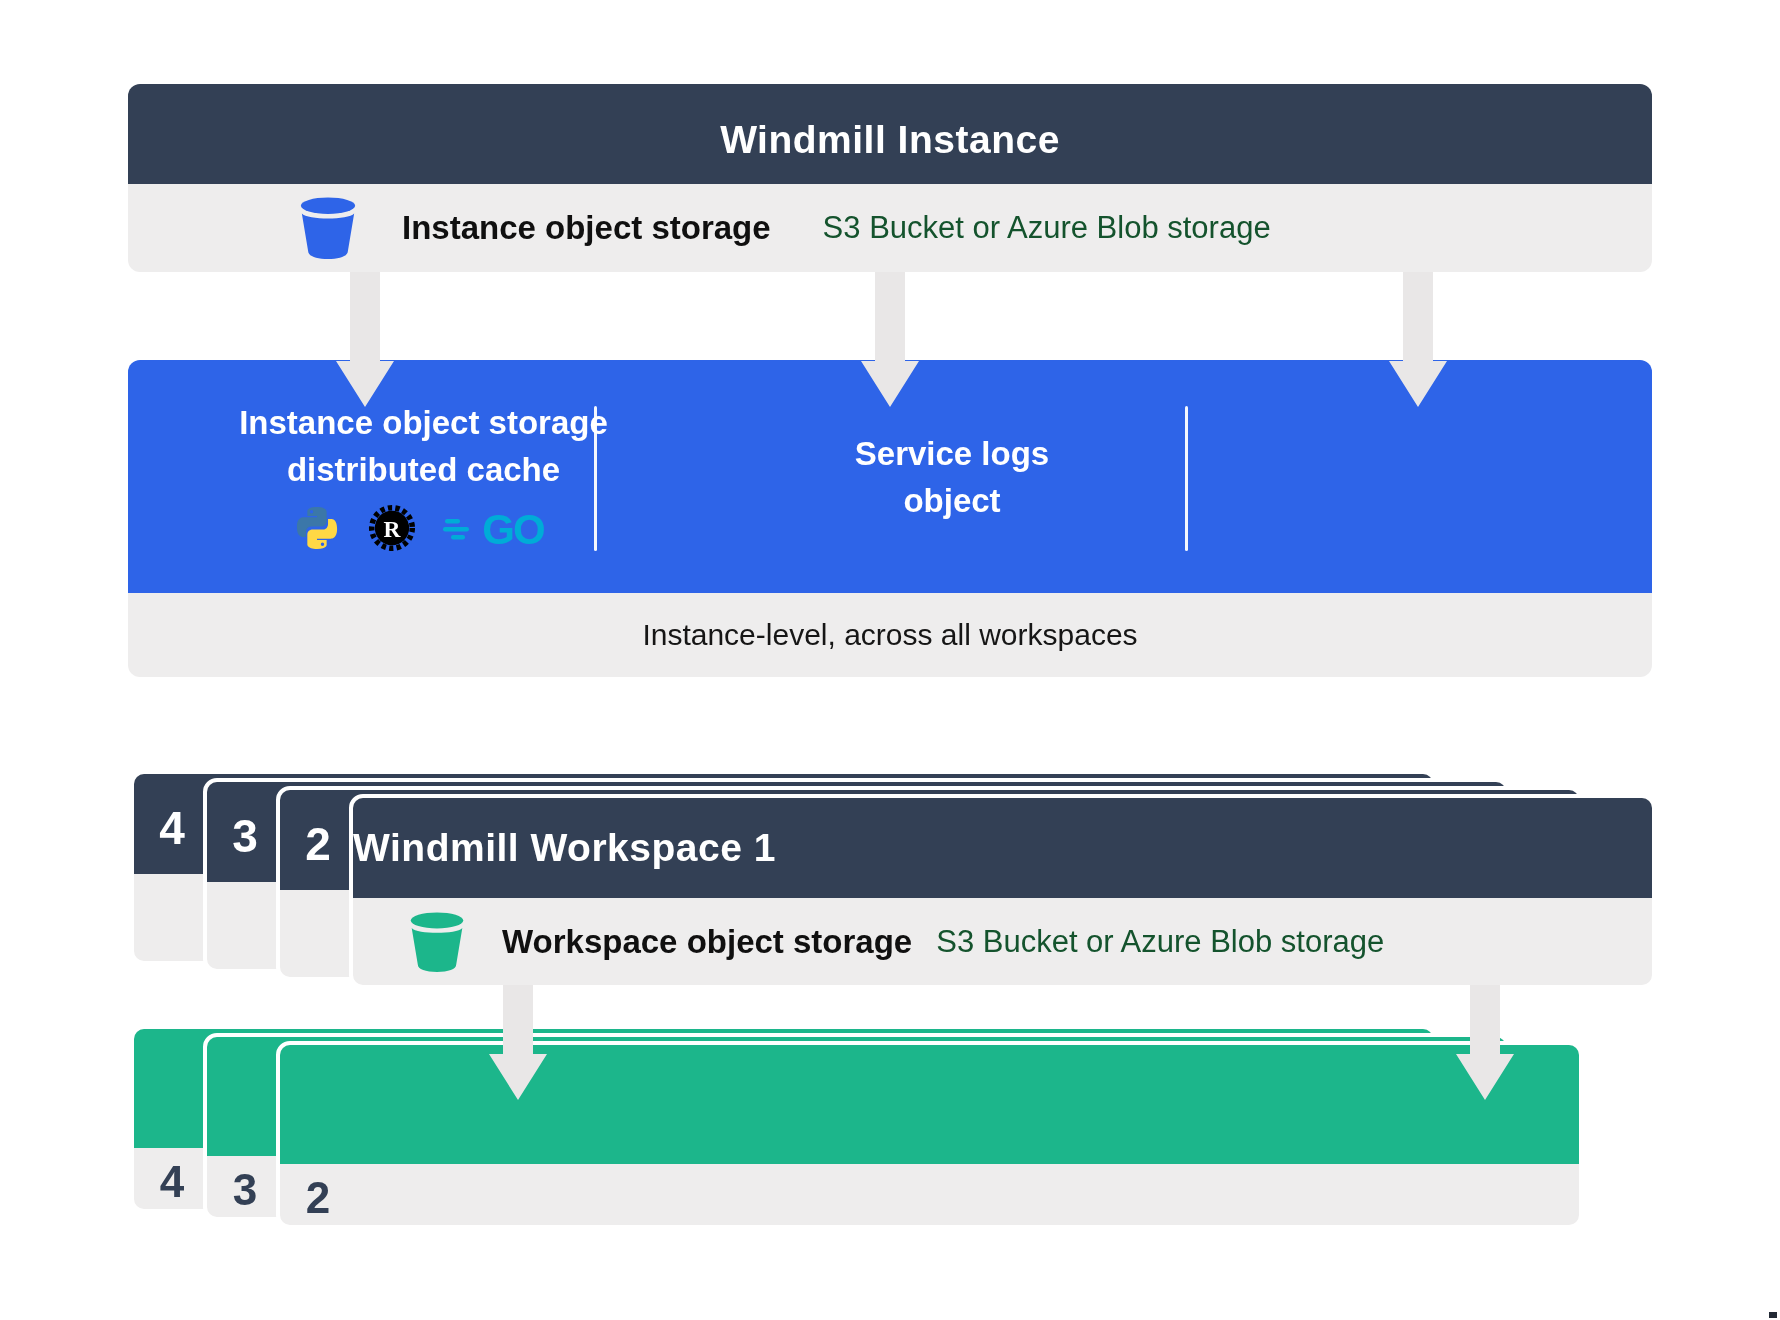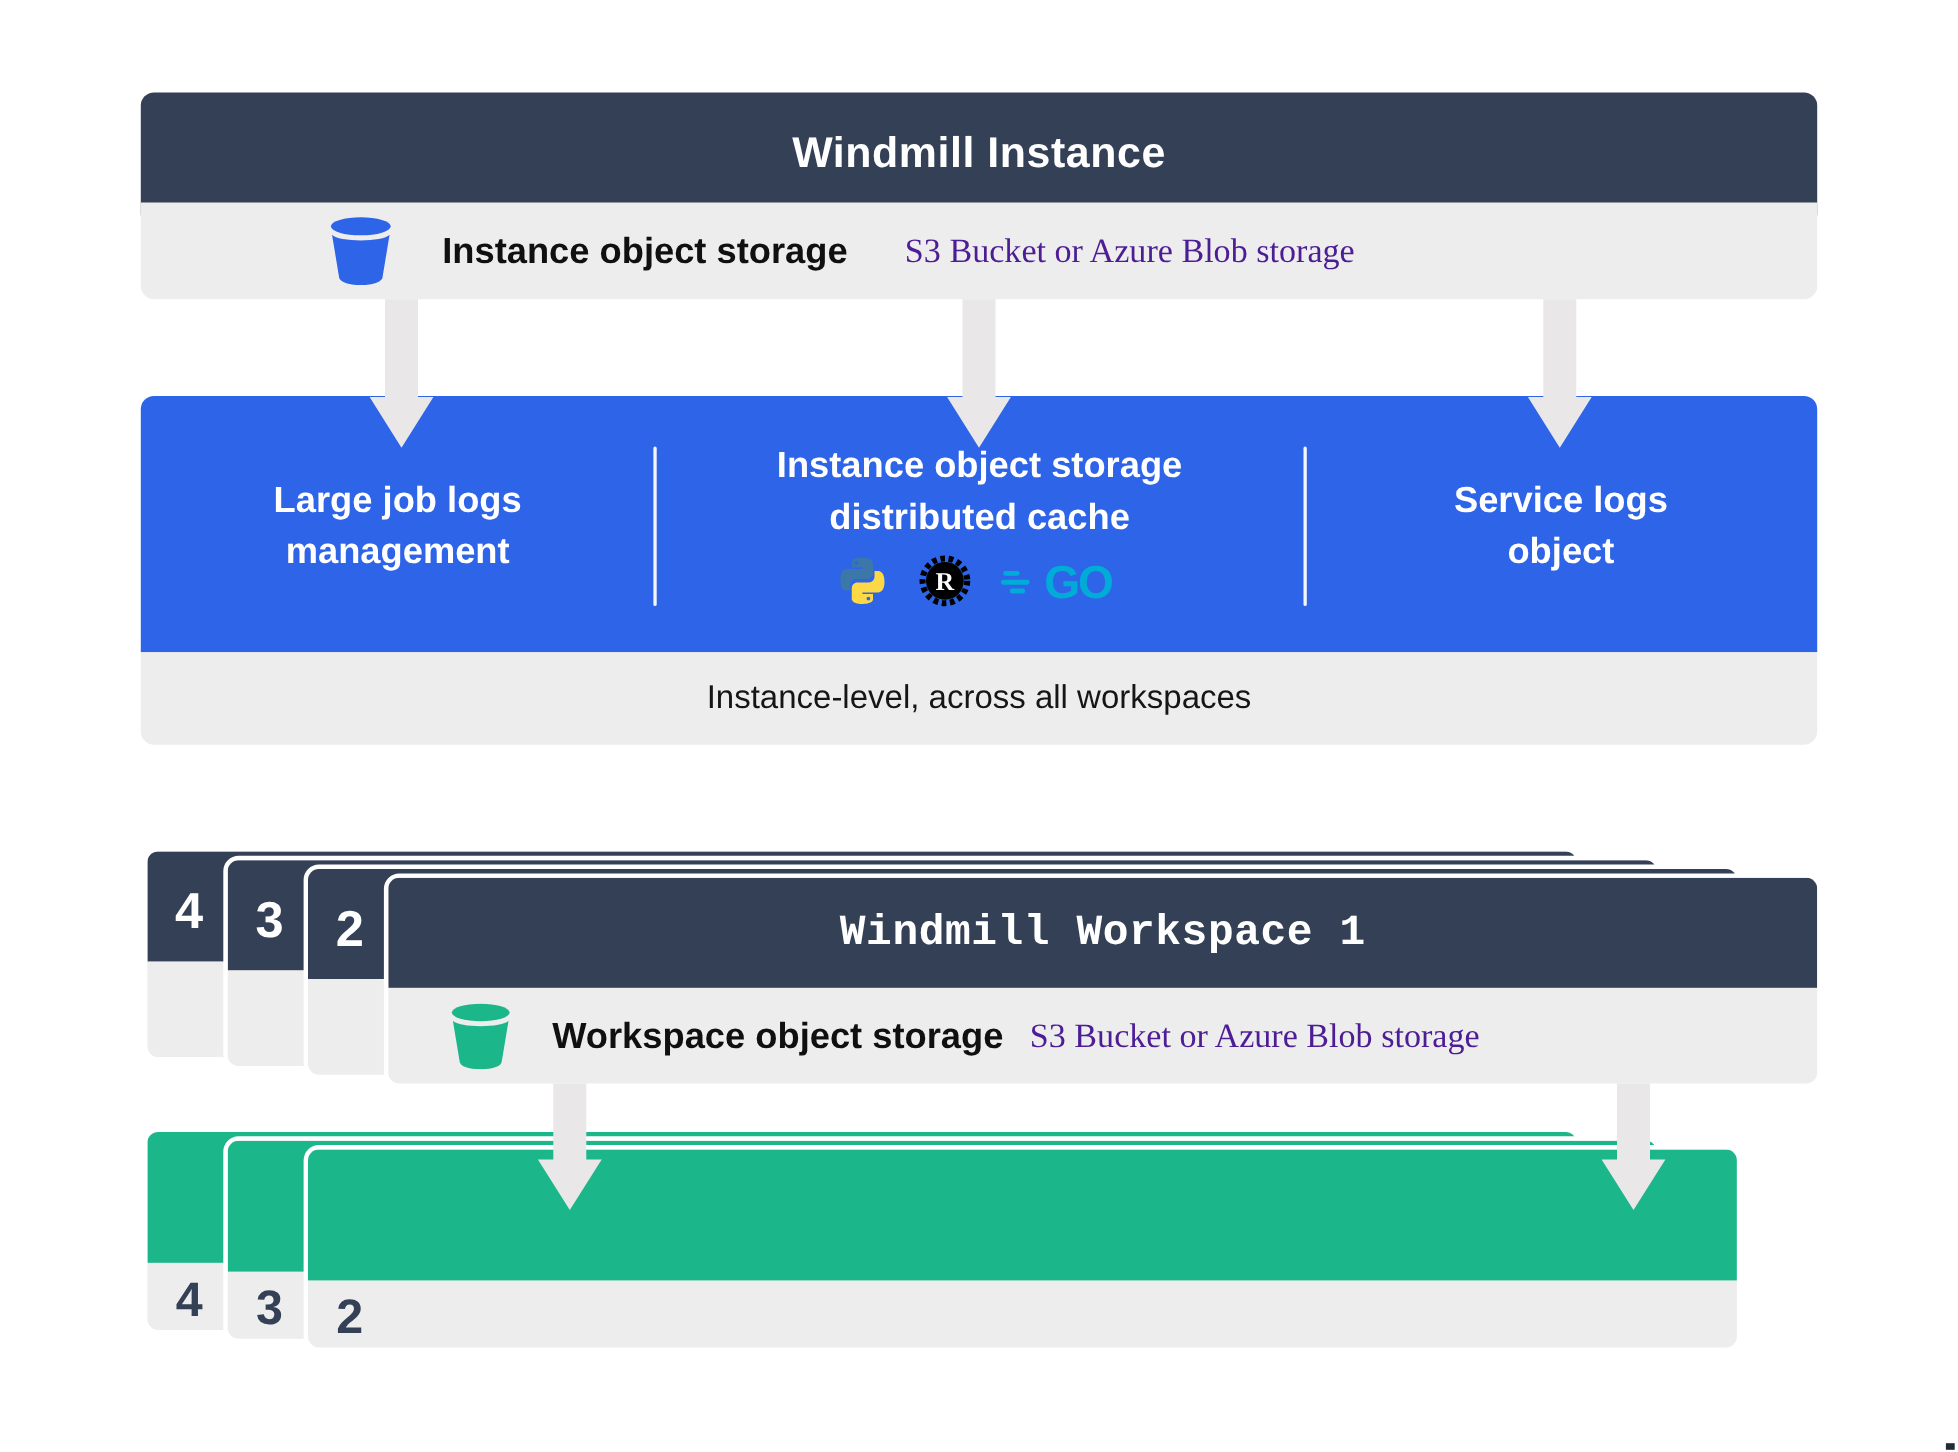--- a/index.html
+++ b/index.html
@@ -7,21 +7,21 @@
     font-family:"Liberation Sans",sans-serif;overflow:hidden;}
 
   
   .inst-header{position:absolute;left:128px;top:84px;width:1524px;height:112px;
     background:#334055;border-radius:12px 12px 0 0;display:flex;align-items:center;justify-content:center;}
   .inst-header .title{color:#fff;font-size:39px;font-weight:700;letter-spacing:.5px;}
   .inst-row{position:absolute;left:128px;top:184px;width:1524px;height:88px;background:#eeeded;
     border-radius:0 0 12px 12px;display:flex;align-items:center;box-sizing:border-box;padding-left:170px;}
   .bucket{width:60px;height:62px;flex:0 0 auto;}
   .row-label{font-size:33px;font-weight:700;color:#101010;margin-left:44px;}
-  .row-detail{font-size:31px;color:#4c1d95;margin-left:52px;font-family:Liberation Serif, serif;}
+  .row-detail{font-size:31px;color:#14532d;margin-left:52px;}
 
   
   .blue-box{position:absolute;left:128px;top:360px;width:1524px;height:233px;background:#2e64e8;
     border-radius:12px 12px 0 0;display:flex;}
   .feat{display:flex;flex-direction:column;align-items:center;justify-content:center;
     color:#fff;font-weight:700;font-size:33px;line-height:47px;text-align:center;}
   .feat.f1{width:467px;}.feat.f2{width:591px;}.feat.f3{width:466px;}
   .vdiv{position:absolute;width:3px;height:145px;top:406px;background:rgba(255,255,255,.95);border-radius:2px;}
   .vdiv.d1{left:594px;}.vdiv.d2{left:1185px;}
   .lang-row{display:flex;align-items:center;gap:26px;margin-top:9px;height:52px;}
@@ -29,21 +29,21 @@
     border-radius:0 0 12px 12px;display:flex;align-items:center;justify-content:center;
     font-size:30px;color:#161616;}
 
   
   .ws-card{position:absolute;width:1307px;height:195px;border:4px solid #fff;border-radius:14px;
     background:#eeeded;overflow:hidden;box-sizing:border-box;}
   .ws-card.c4{left:130px;top:770px;}
   .ws-card.c3{left:203px;top:778px;}
   .ws-card.c2{left:276px;top:786px;}
   .ws-card.main{left:349px;top:794px;}
-  .ws-head{height:100px;background:#334055;display:flex;align-items:center;justify-content:center;font-family:Liberation Mono, monospace;}
+  .ws-head{height:100px;background:#334055;display:flex;align-items:center;justify-content:flex-start;}
   .ws-head .title{color:#fff;font-size:39px;font-weight:700;letter-spacing:.5px;}
   .stack-num{position:absolute;left:2px;top:27px;width:72px;text-align:center;
     color:#fff;font-size:46px;font-weight:700;}
   .ws-row{height:87px;display:flex;align-items:center;box-sizing:border-box;padding-left:55px;}
   .ws-row .bucket{width:58px;height:60px;}
   .ws-row .row-label{margin-left:36px;}
   .ws-row .row-detail{margin-left:24px;}
 
   
   .gr-card{position:absolute;width:1307px;height:188px;border:4px solid #fff;border-radius:14px;
@@ -75,24 +75,20 @@
   <div class="inst-row">
     <svg class="bucket" viewBox="0 0 60 64">
       <ellipse cx="30" cy="9" rx="28" ry="8.5" fill="#2e64e8"></ellipse>
       <path d="M3 17 C9 24 51 24 57 17 L50.5 56 C50.5 61 42 64 30 64 C18 64 9.5 61 9.5 56 Z" fill="#2e64e8"></path>
     </svg>
     <span class="row-label">Instance object storage</span>
     <span class="row-detail">S3 Bucket or Azure Blob storage</span>
   </div>
 
   <div class="blue-box">
-    <div class="feat f1">
-      <div>Large job logs</div>
-      <div>management</div>
-    </div>
     <div class="feat f2">
       <div>Instance object storage</div>
       <div>distributed cache</div>
       <div class="lang-row">
         <svg width="48" height="48" viewBox="0 0 64 64">
           <path fill="#3b77a9" d="M31.8 4c-13.6 0-12.7 5.9-12.7 5.9l.02 6.1h12.9v1.8H13.9S5.2 16.8 5.2 30.6c0 13.8 7.6 13.3 7.6 13.3h4.5v-6.4s-.24-7.6 7.5-7.6h12.8s7.3.12 7.3-7V11S46 4 31.8 4zM24.7 8.1a2.3 2.3 0 1 1 0 4.6 2.3 2.3 0 0 1 0-4.6z"></path>
           <path fill="#ffd845" d="M32.2 60c13.6 0 12.7-5.9 12.7-5.9l-.02-6.1H32v-1.8h18.1s8.7 1 8.7-12.8c0-13.8-7.6-13.3-7.6-13.3h-4.5v6.4s.24 7.6-7.5 7.6H26.4s-7.3-.12-7.3 7V53S18 60 32.2 60zM39.3 55.9a2.3 2.3 0 1 1 0-4.6 2.3 2.3 0 0 1 0 4.6z"></path>
         </svg>
         <svg width="50" height="50" viewBox="0 0 64 64">
           <circle cx="32" cy="32" r="26" fill="none" stroke="#000" stroke-width="7" stroke-dasharray="5.5 4.2"></circle>

